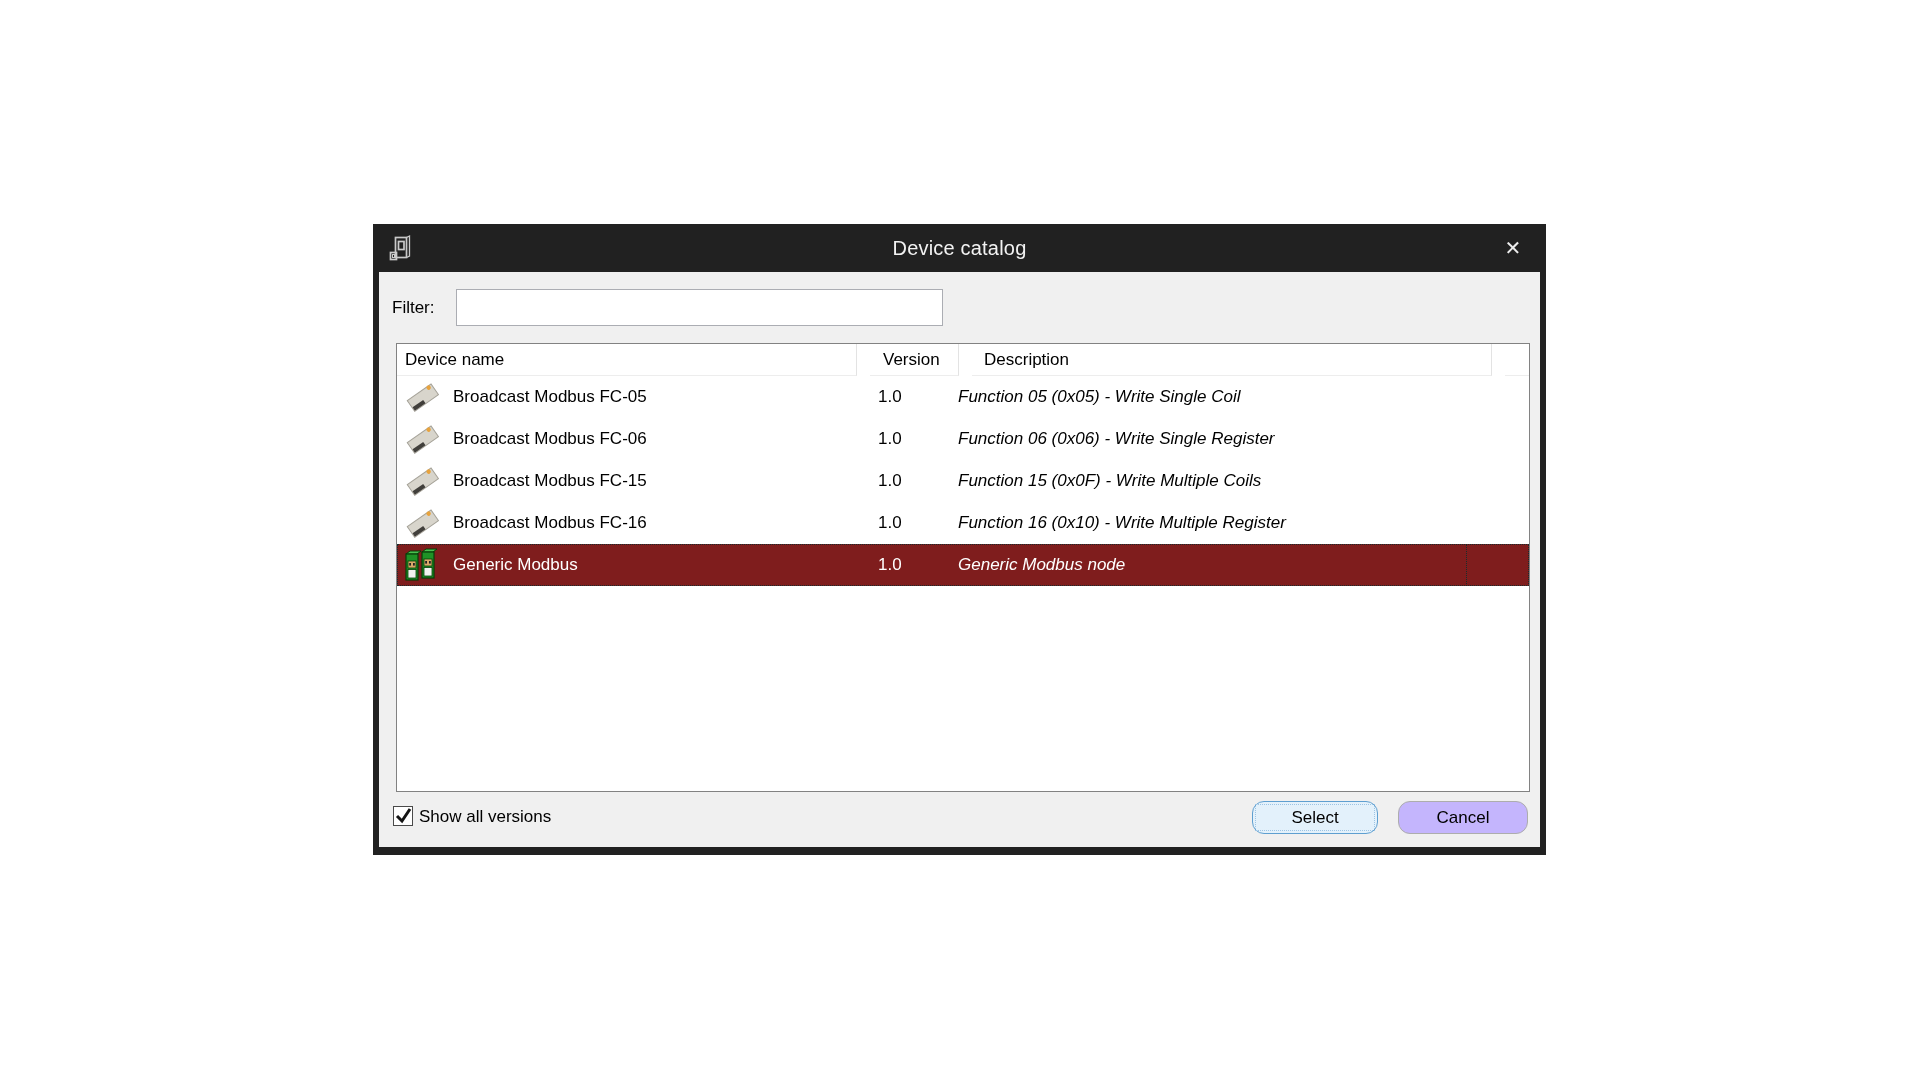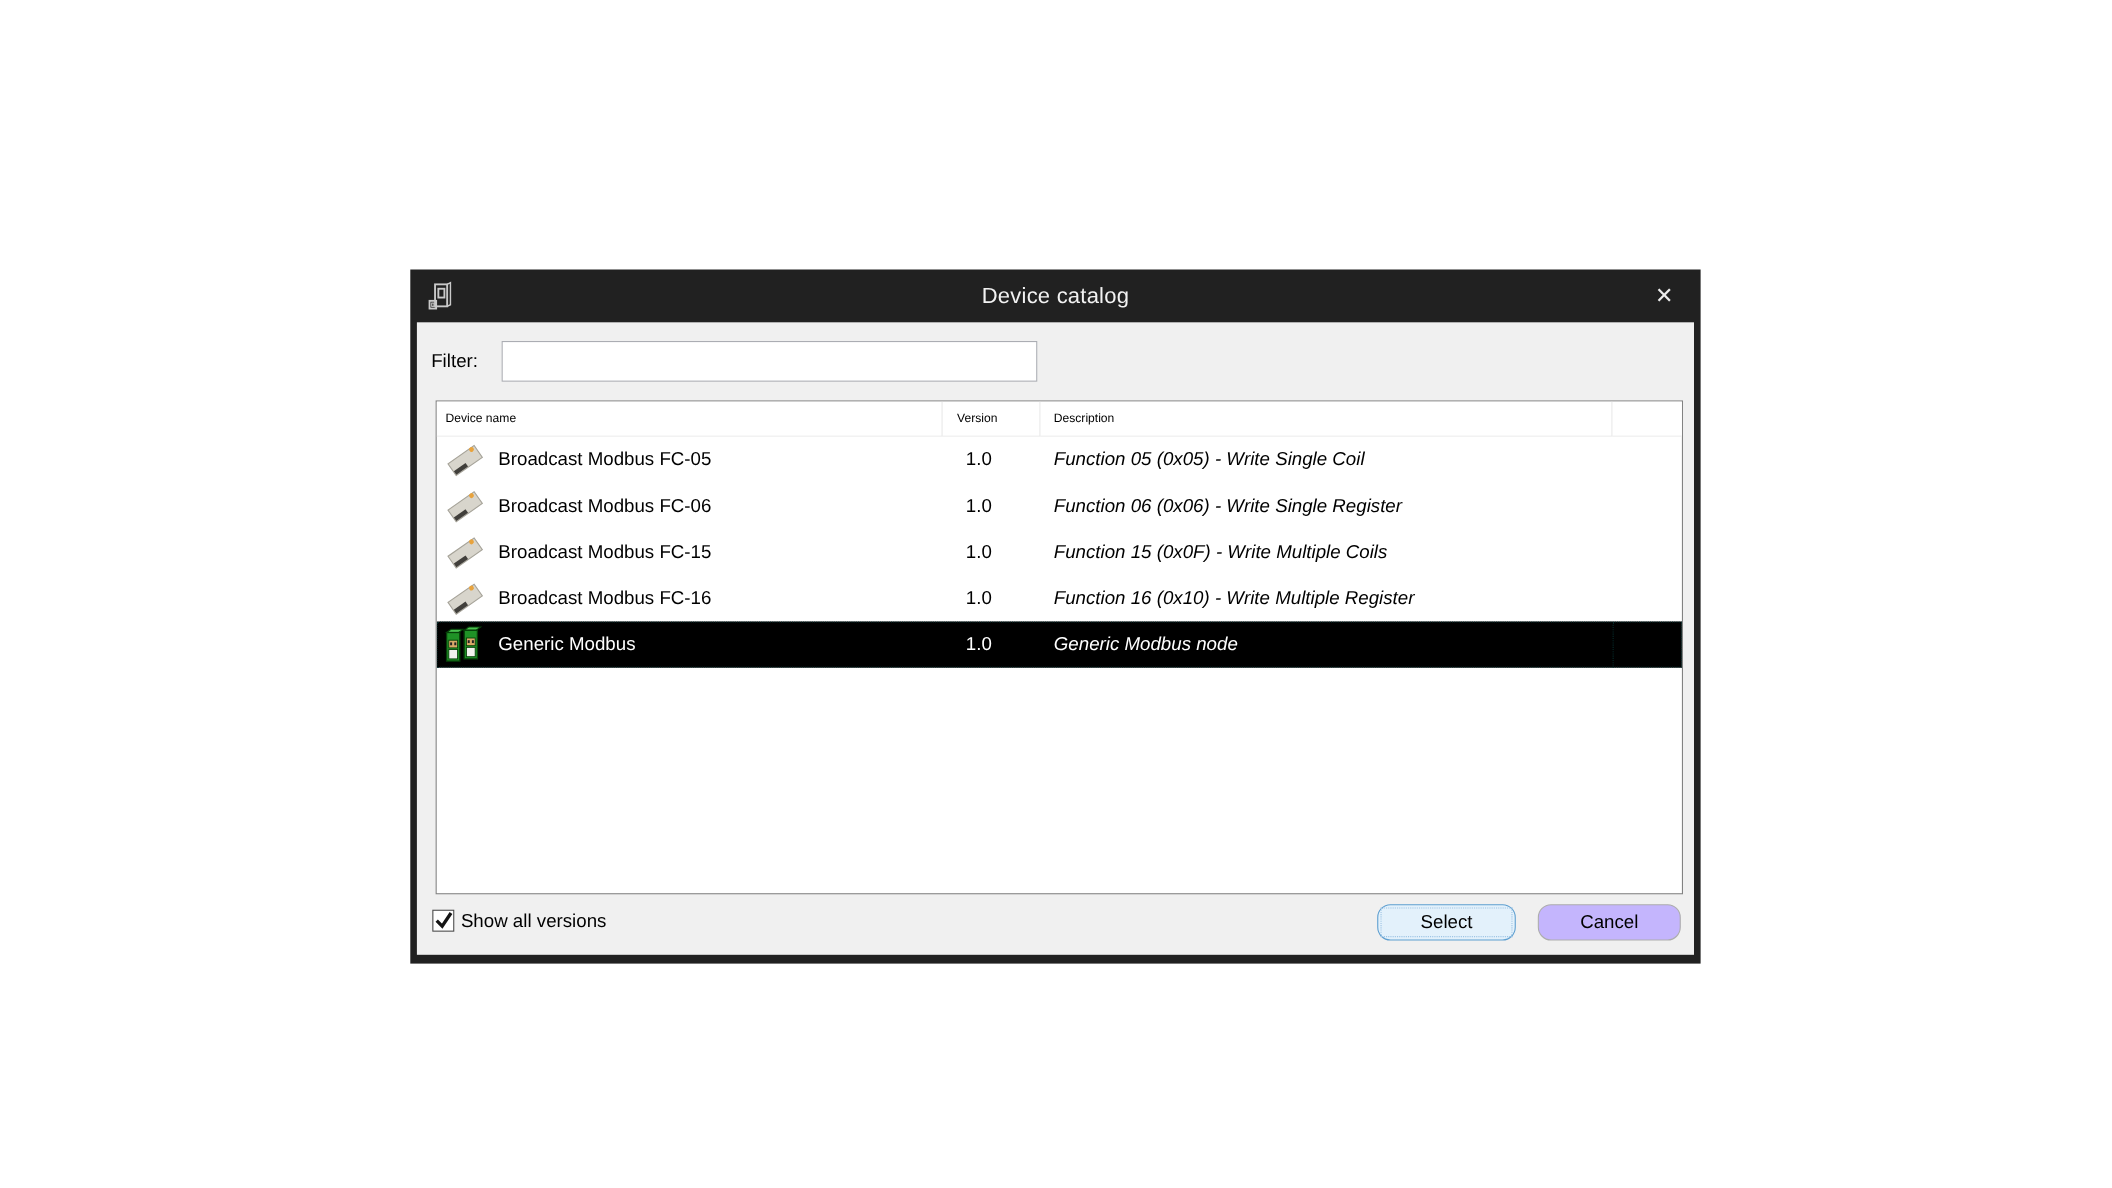--- a/index.html
+++ b/index.html
@@ -1,19 +1,19 @@
 <!DOCTYPE html>
 <html><head>
 <meta charset="utf-8">
 <style>
   * { margin: 0; padding: 0; box-sizing: border-box; }
   html, body { width: 1920px; height: 1080px; background: #ffffff; overflow: hidden; }
   body { font-family: "Liberation Sans", sans-serif; color: #000; }
 
-  .canvas { position: relative; width: 1920px; height: 840px; background: #ffffff; margin-top: 21px; }
+  .canvas { position: relative; width: 1920px; height: 840px; background: #ffffff; }
 
   
   .dialog {
     position: absolute; left: 373px; top: 224px; width: 1173px; height: 631px;
     background: #212121;
   }
 
   .titlebar {
     position: absolute; left: 0; top: 0; right: 0; height: 48px;
     display: flex; align-items: center;
@@ -40,41 +40,41 @@
     position: absolute; left: 77px; top: 17px; width: 487px; height: 37px;
     background: #ffffff; border: 1px solid #abadb3; outline: none;
     font-family: "Liberation Sans", sans-serif; font-size: 17px; padding: 0 8px;
   }
 
   
   .table {
     position: absolute; left: 17px; top: 71px; width: 1134px; height: 449px;
     background: #ffffff; border: 1px solid #828282; overflow: hidden;
   }
-  .thead { display: flex; height: 32px; font-size: 11px; }
+  .thead { display: flex; height: 32px; font-size: 17px; gap: 13px; }
   .th {
     display: flex; align-items: center; height: 32px;
     border-right: 1px solid #e3e3e3; border-bottom: 1px solid #ededed;
     background: #ffffff; white-space: nowrap;
   }
   .th.c-name { width: 460px; padding-left: 8px; }
   .th.c-ver  { width: 89px;  padding-left: 13px; text-align: right; }
   .th.c-desc { width: 520px; padding-left: 12px; }
   .th.c-rest { flex: 1; border-right: none; }
 
   .tr {
     position: relative; display: flex; align-items: center; height: 42px;
     font-size: 17px; white-space: nowrap;
   }
   .row-icon { position: absolute; left: 6px; top: 3px; width: 40px; height: 36px; }
   .cell.c-name { width: 404px; margin-left: 56px; overflow: hidden; }
   .cell.c-ver  { width: 89px;  padding-left: 21px; }
   .cell.c-desc { padding-left: 12px; font-style: italic; }
 
-  .tr.selected { background: #000000; color: #ffffff; }
+  .tr.selected { background: #7f1d1d; color: #ffffff; }
   .tr.selected::before {
     content: ""; position: absolute; inset: 0;
     border: 1px dotted rgba(6,48,48,0.85); pointer-events: none;
   }
   .tr.selected::after {
     content: ""; position: absolute; top: 0; bottom: 0; left: 1069px; width: 0;
     border-left: 1px dotted rgba(6,48,48,0.85); pointer-events: none;
   }
 
   

